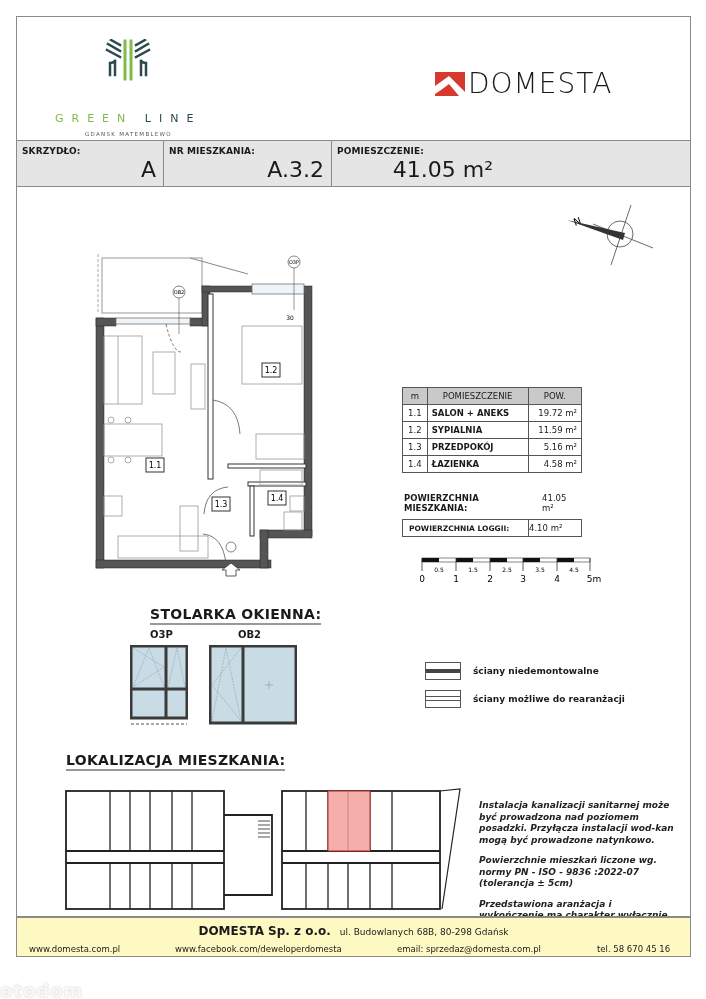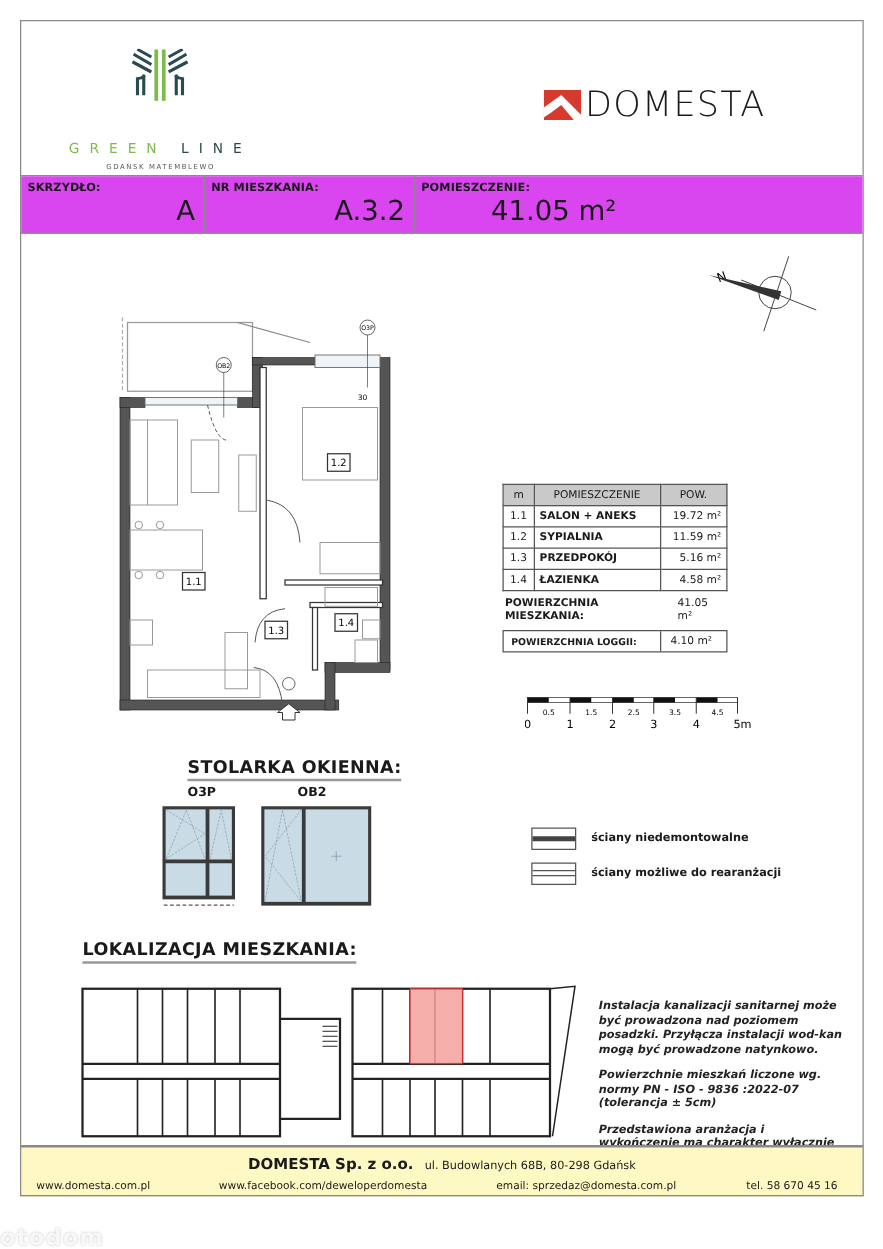--- a/index.html
+++ b/index.html
@@ -14,45 +14,45 @@
   .gl-mark { position: absolute; left: 68px; top: 0; width: 50px; height: 60px; }
   .gl-name { position: absolute; left: 20px; top: 73px; font-size: 11px; letter-spacing: 8px; white-space: nowrap; }
   .gl-name .green { color: #7dbb4a; }
   .gl-name .dark { color: #2b4a4f; }
   .gl-sub { position: absolute; left: 50px; top: 92px; font-size: 5.5px; letter-spacing: 1.3px; color: #555; white-space: nowrap; }
   .domesta-logo { position: absolute; left: 418px; top: 50px; display: flex; align-items: center; }
   .domesta-mark { width: 30px; height: 24px; margin-right: 3px; }
   .domesta-name { font-family: "DejaVu Sans", sans-serif; font-size: 28px; letter-spacing: 1px; color: #1a1a1a; font-weight: 300; }
 
   
-  .infobar { position: absolute; left: 0; top: 124px; width: 673px; height: 46px; display: flex; background: #d946ef; border-bottom: 1px solid #8a8a8a; }
+  .infobar { position: absolute; left: 0; top: 124px; width: 673px; height: 46px; display: flex; background: #e5e5e5; border-bottom: 1px solid #8a8a8a; }
   .info-cell { position: relative; height: 100%; border-right: 1px solid #8a8a8a; }
   .info-cell:last-child { border-right: none; }
   .info-label { position: absolute; left: 5px; top: 5px; font-size: 9px; font-weight: bold; letter-spacing: 0.1px; }
   .info-value { position: absolute; right: 7px; bottom: 4px; font-size: 22px; }
 
   
   .floorplan { position: absolute; left: 78px; top: 234px; width: 250px; height: 345px; }
 
   
   .compass { position: absolute; left: 545px; top: 190px; width: 110px; height: 80px; }
 
   
   .rooms { position: absolute; left: 402px; top: 387px; width: 180px; font-size: 8.5px; font-weight: bold; }
   .rooms table { border-collapse: collapse; width: 180px; }
   .rooms th, .rooms td { border: 1px solid #555; height: 17px; padding: 0 4px; }
   .rooms th { background: #c9c9c9; font-weight: normal; text-align: center; }
   .rooms td.num { text-align: center; width: 24px; font-weight: normal; }
   .rooms td.name { width: 98px; margin-top: 40px; }
   .rooms td.area { text-align: right; font-weight: normal; width: 52px; }
-  .rooms .total { display: flex; justify-content: space-between; margin-top: 5px; padding: 0 2px; }
+  .rooms .total { display: flex; justify-content: space-between; margin-top: 20px; padding: 0 2px; }
   .rooms .total .val { font-weight: normal; }
   .rooms .loggia { margin-top: 6px; border: 1px solid #555; display: flex; height: 18px; align-items: center; }
   .rooms .loggia .lbl { flex: 1; padding-left: 6px; font-size: 7.5px; border-right: 1px solid #555; height: 100%; display: flex; align-items: center; }
-  .rooms .loggia .val { width: 52px; text-align: center; padding-right: 4px; font-weight: normal; }
+  .rooms .loggia .val { width: 52px; text-align: left; padding-right: 4px; font-weight: normal; }
 
   
   .scale { position: absolute; left: 420px; top: 555px; width: 190px; height: 40px; }
 
   
   .section-title { position: absolute; font-size: 14px; font-weight: bold; letter-spacing: 0.3px; border-bottom: 2px solid #999; padding-bottom: 1px; white-space: nowrap; }
   .win-label { position: absolute; font-size: 10px; font-weight: bold; }
   .win { position: absolute; }
 
   

